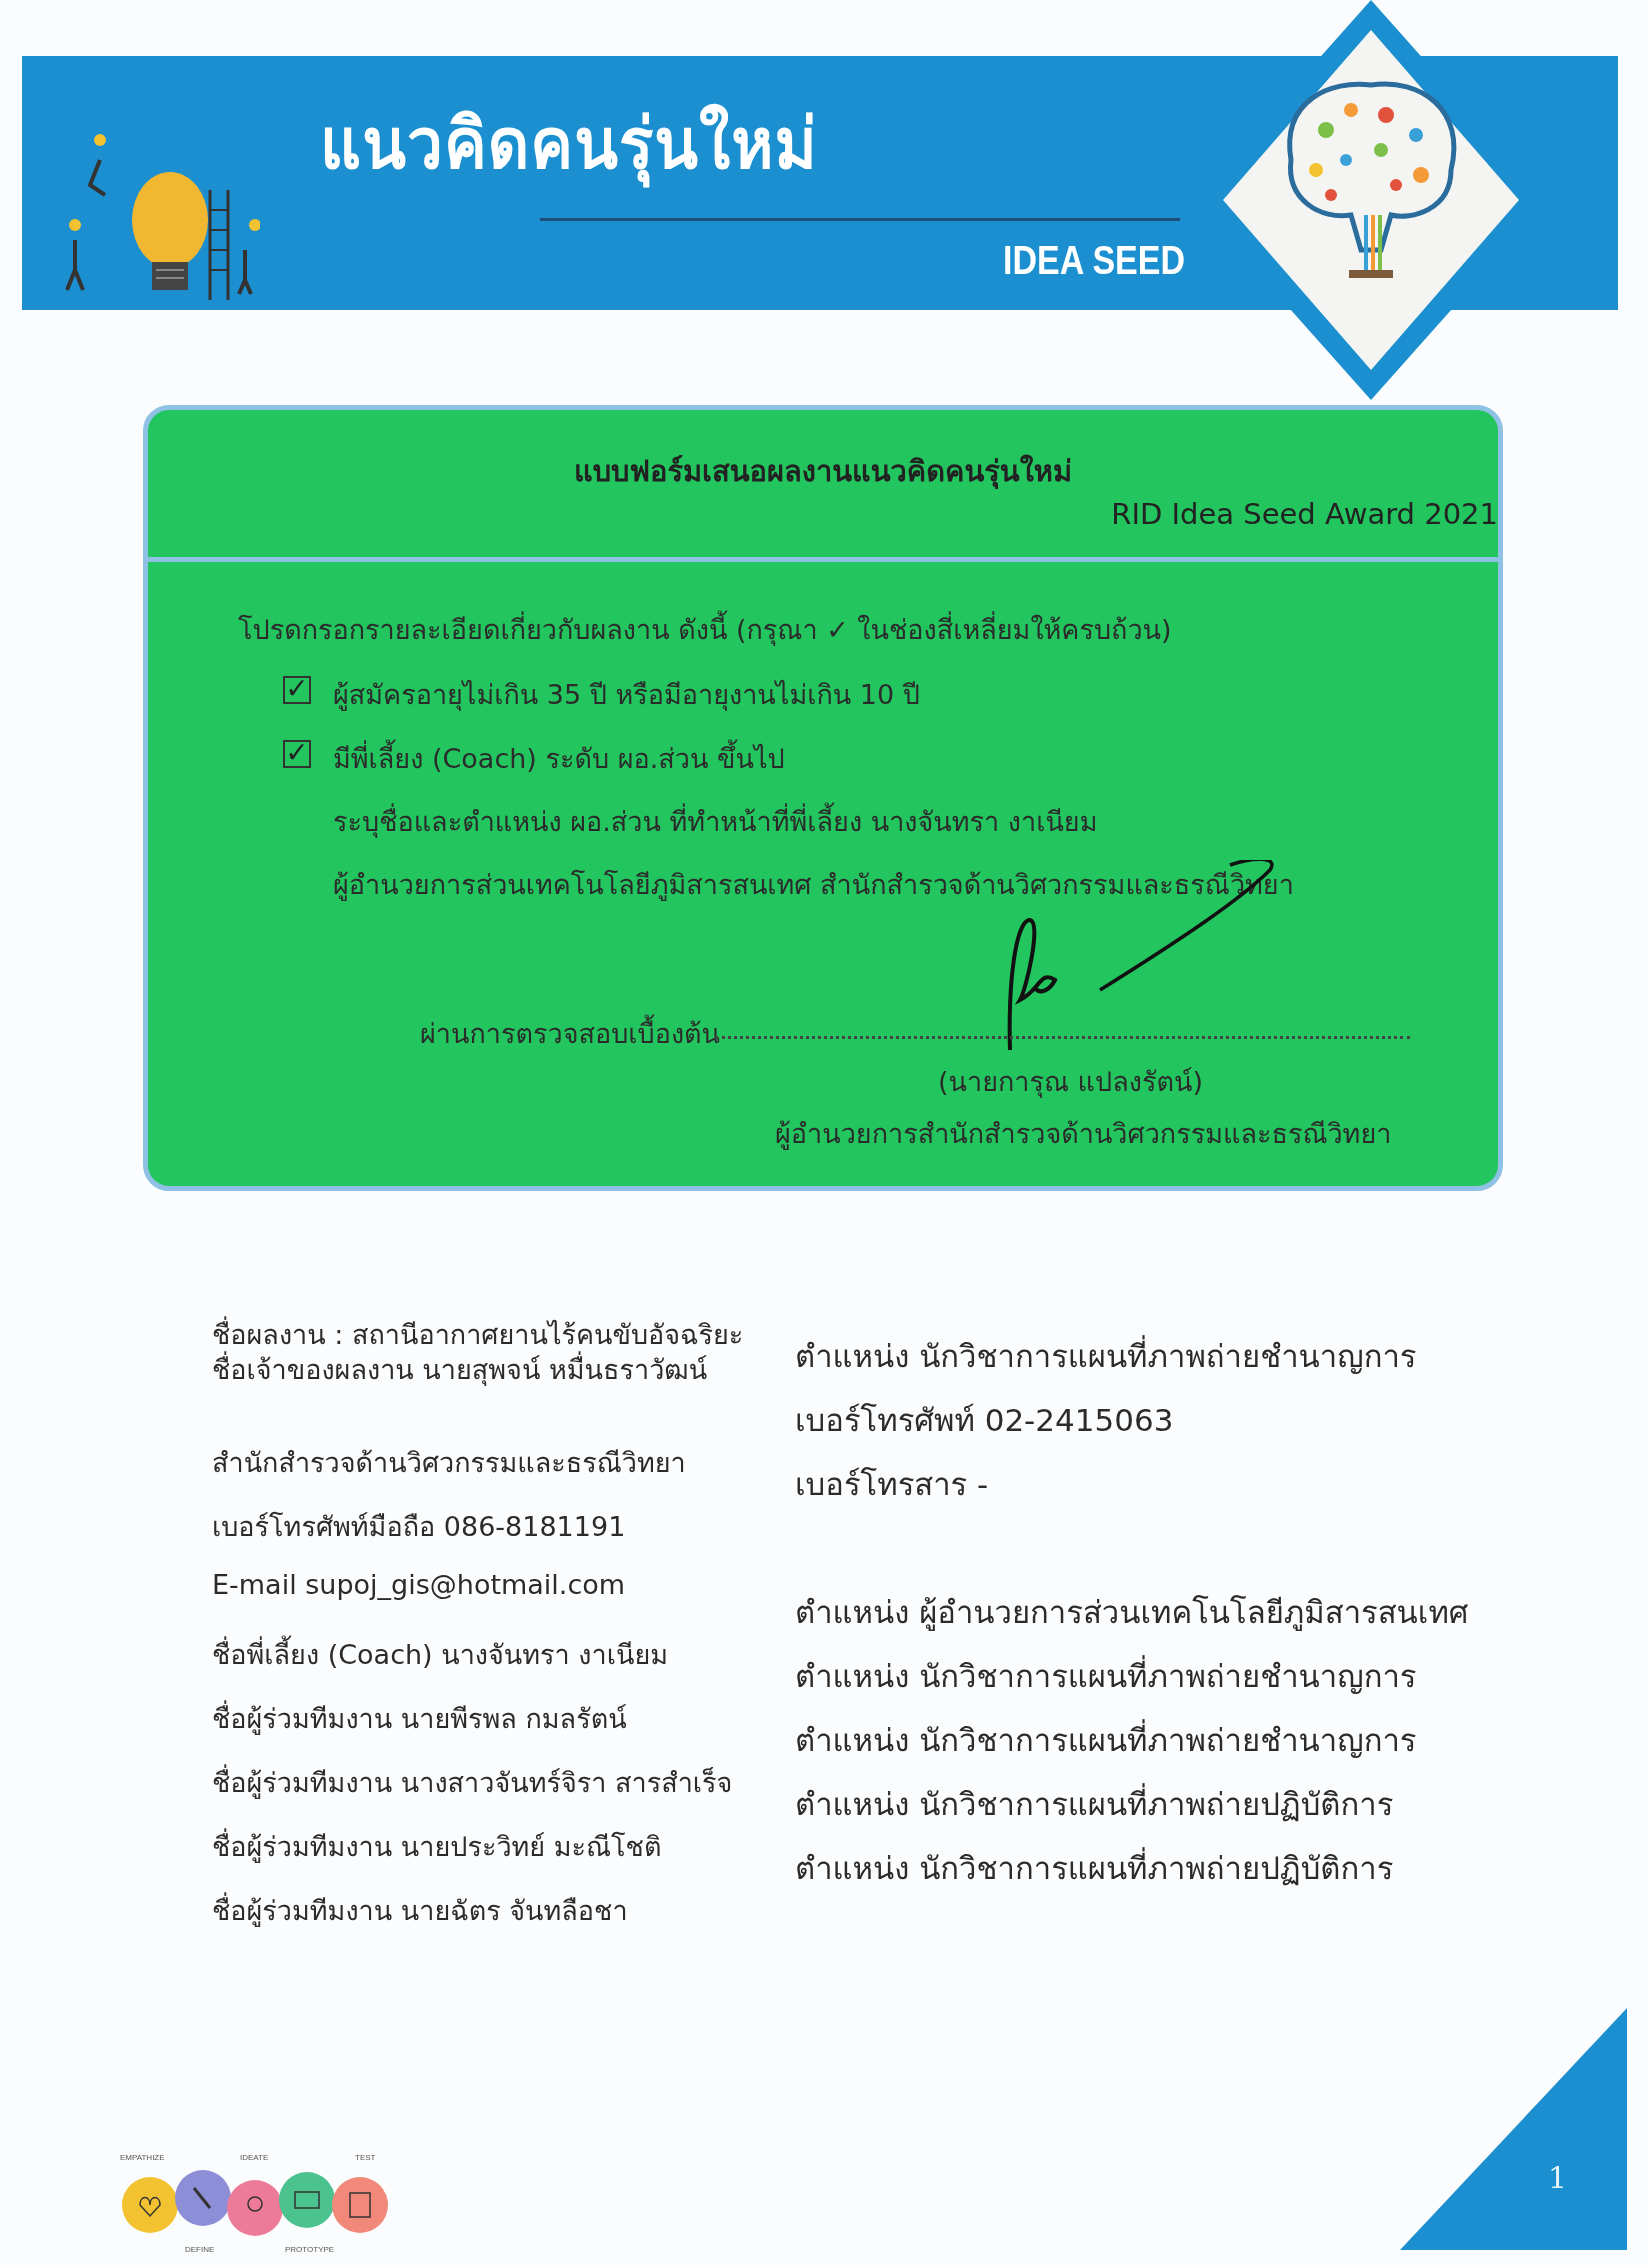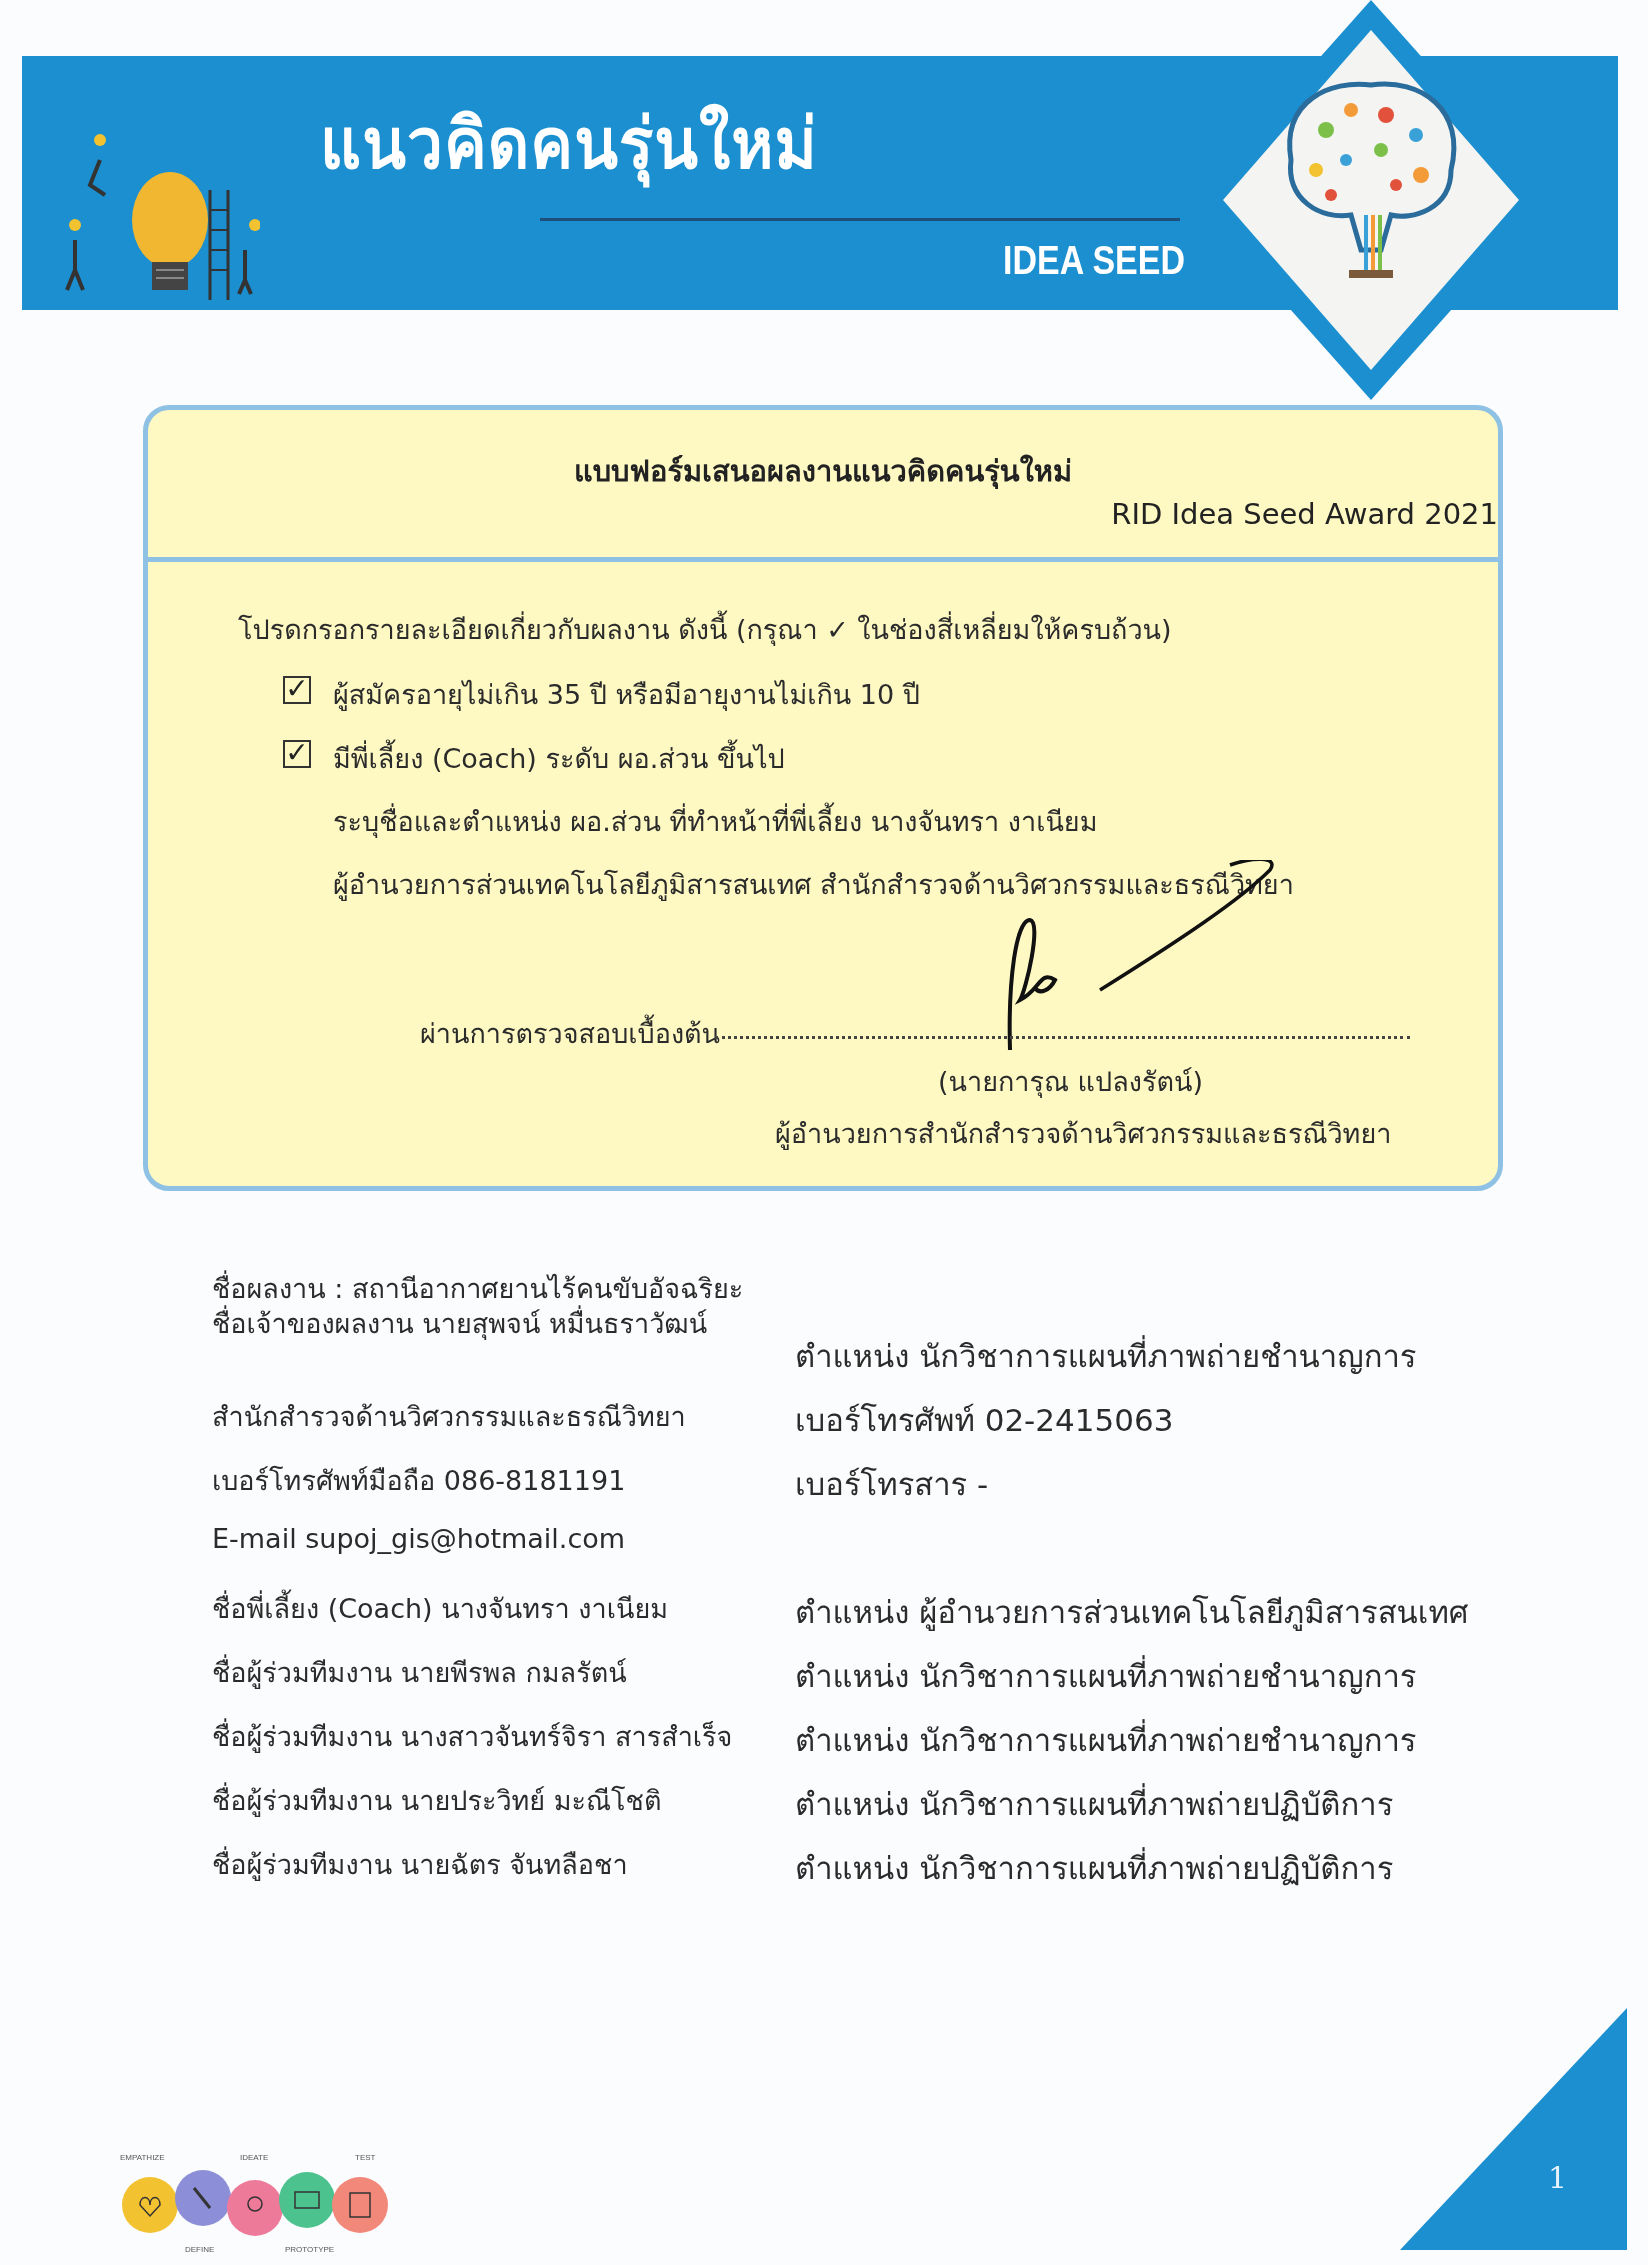--- a/index.html
+++ b/index.html
@@ -33,41 +33,41 @@
     position:absolute; left:1193px; top:0px; width:356px; height:400px;
   }
   .illustration {
     position:absolute; left:60px; top:100px; width:200px; height:200px;
   }
 
   
   .form-box {
     position:absolute; left:143px; top:405px; width:1360px; height:786px;
     border:5px solid #8fc1e4; border-radius:26px; box-sizing:border-box;
-    background:#fef9c3;
+    background:#22c55e;
   }
   .form-divider {
     position:absolute; left:0; top:147px; width:100%; height:5px; background:#8fc1e4;
   }
   .form-title {
     position:absolute; left:0; width:100%; text-align:center; font-size:29px; font-weight:bold; color:#222;
   }
   .form-subtitle {
     position:absolute; left:0; width:100%; text-align:right; font-size:29px; color:#222;
   }
   .txt { position:absolute; font-size:27px; color:#2b2b2b; white-space:nowrap; }
   .checkbox {
     position:absolute; width:28px; height:28px; border:2.5px solid #333; box-sizing:border-box;
     font-size:28px; line-height:22px; text-align:center; color:#222; font-weight:bold;
   }
   .dotted {
     position:absolute; height:0; border-bottom:3px dotted #444;
   }
 
-  .row-left { position:absolute; left:212px; font-size:27px; white-space:nowrap; color:#2b2b2b; }
+  .row-left { position:absolute; left:212px; font-size:27px; white-space:nowrap; color:#2b2b2b;margin-top:46px; }
   .row-right { position:absolute; left:795px; font-size:31px; white-space:nowrap; color:#2b2b2b; }
 
   .corner-tri {
     position:absolute; left:1400px; top:2008px; width:227px; height:242px;
   }
   .page-num {
     position:absolute; left:1548px; top:2160px; font-size:30px; color:#e6f2fa;
     font-family:"DejaVu Serif", serif;
   }
   .design-thinking { position:absolute; left:110px; top:2120px; width:290px; height:140px; }

